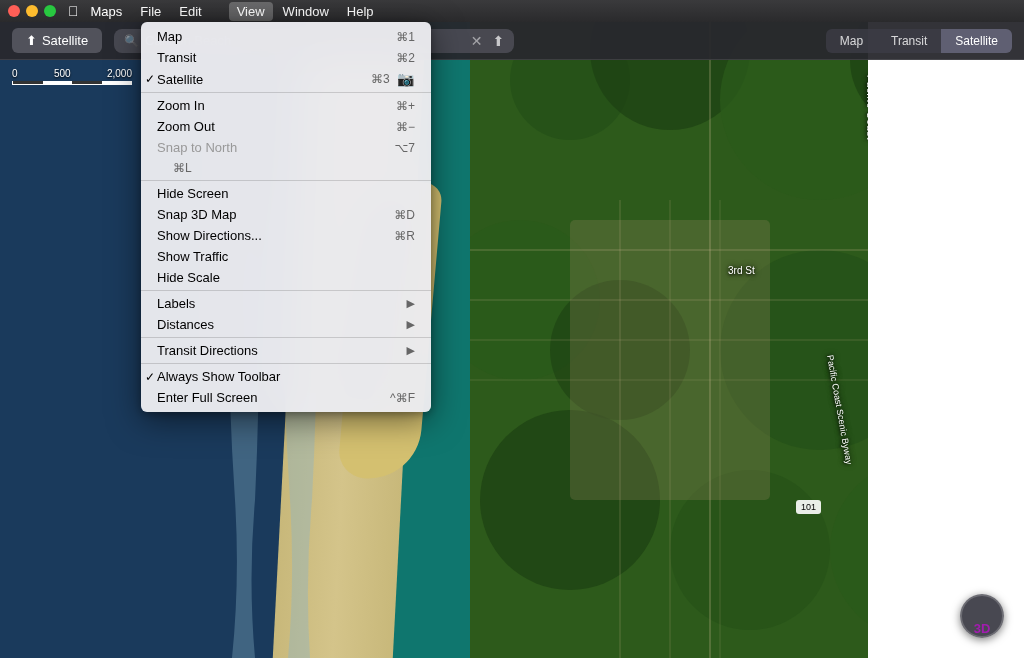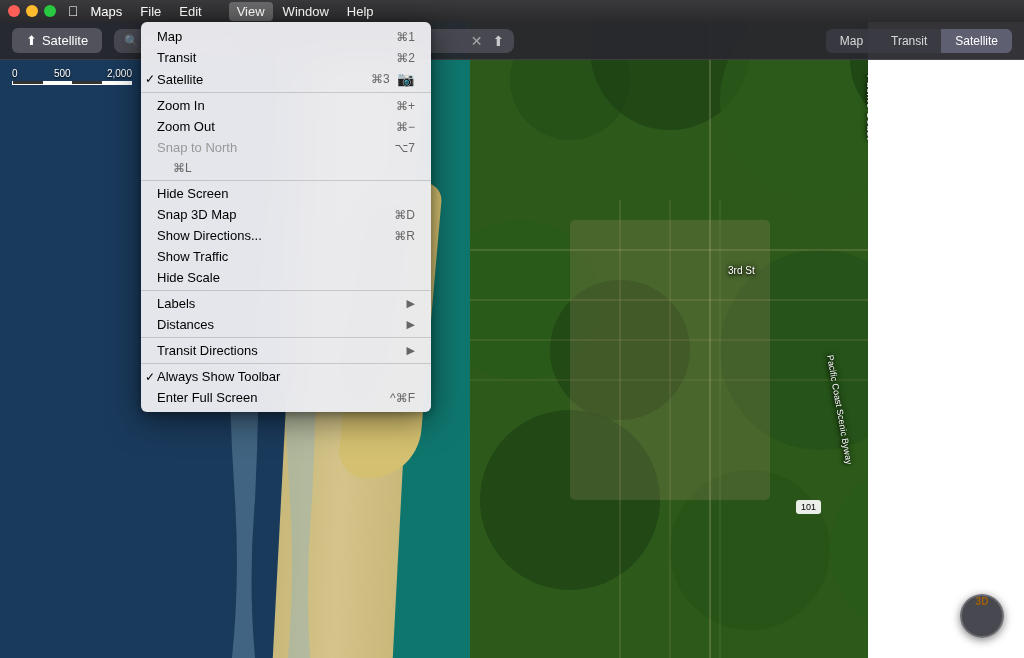--- a/index.html
+++ b/index.html
@@ -284,25 +284,25 @@
     
     #btn-3d {
       position: absolute;
       bottom: 20px;
       right: 20px;
       width: 44px;
       height: 44px;
       border-radius: 50%;
       background: rgba(40,40,50,0.85);
       border: 2px solid rgba(255,255,255,0.2);
-      color: #a16207;
-      font-size: 10px;
+      color: #a21caf;
+      font-size: 13px;
       font-weight: bold;
       display: flex;
-      align-items: flex-start;
+      align-items: flex-end;
       justify-content: center;
       cursor: pointer;
       z-index: 50;
       box-shadow: 0 2px 8px rgba(0,0,0,0.5);
     }
 
     
     .map-label {
       position: absolute;
       color: #fff;

